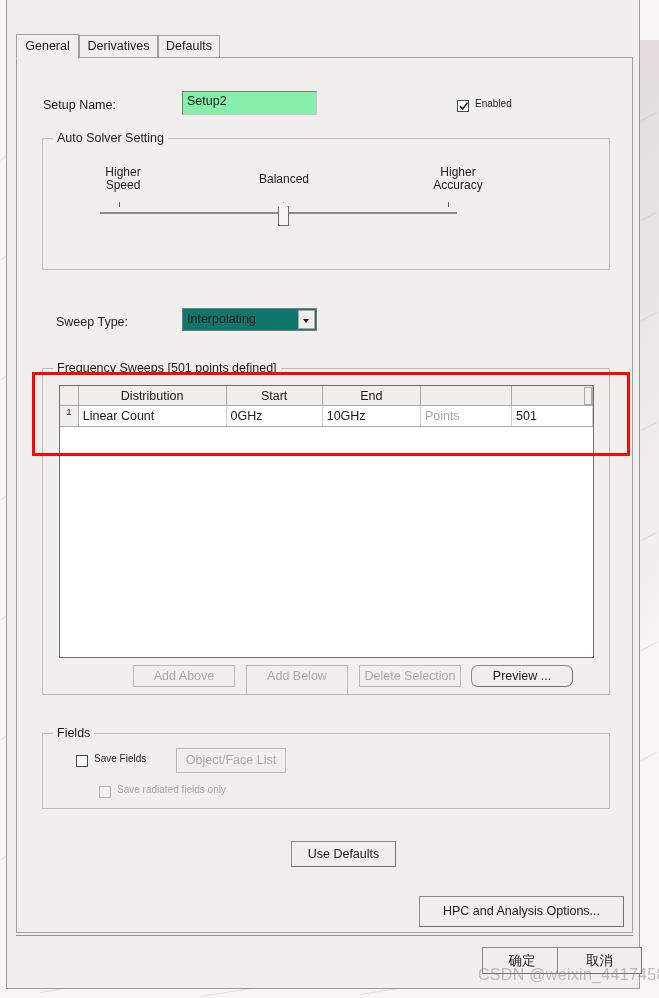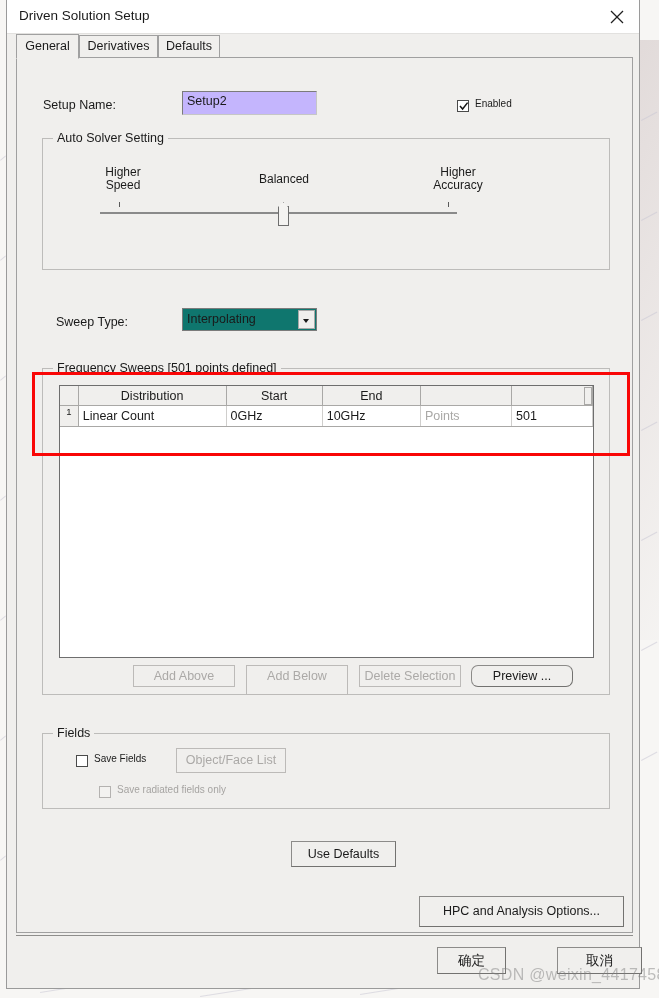--- a/index.html
+++ b/index.html
@@ -86,21 +86,21 @@
     border-top: 1px solid #a0a0a0;
     background: #f0efed;
     box-sizing: border-box;
   }
 
   .lbl { position: absolute; font-size: 12.5px; color: #1a1a1a; }
 
   
   .textbox {
     position: absolute;
-    background: #c4b5fd;
+    background: #86efac;
     border: 1px solid #7b7b7b;
     border-right-color: #c6c6c6;
     border-bottom-color: #c6c6c6;
     box-sizing: border-box;
     font-size: 12.5px; color: #1a1a1a;
     padding: 2px 4px;
   }
 
   
   .chk { position: absolute; cursor: default; }
@@ -311,29 +311,20 @@
   <div class="bgline" style="left:0px; top:620px; width:7px; height:1px; transform:rotate(-40deg);"></div>
   <div class="bgline" style="left:0px; top:740px; width:7px; height:1px; transform:rotate(-40deg);"></div>
   <div class="bgline" style="left:0px; top:860px; width:7px; height:1px; transform:rotate(-40deg);"></div>
   <div class="bgline" style="left:40px; top:992px; width:120px; height:1px; transform:rotate(-9deg);"></div>
   <div class="bgline" style="left:200px; top:996px; width:120px; height:1px; transform:rotate(-9deg);"></div>
   <div class="bgline" style="left:360px; top:994px; width:120px; height:1px; transform:rotate(-9deg);"></div>
 </div>
 
 <div id="dialog">
 
-  <div class="titlebar">
-    <div class="title">Driven Solution Setup</div>
-    <div class="closebtn">
-      <svg width="14" height="14" viewBox="0 0 14 14">
-        <line x1="1" y1="1" x2="13" y2="13" stroke="#202020" stroke-width="1.2"></line>
-        <line x1="13" y1="1" x2="1" y2="13" stroke="#202020" stroke-width="1.2"></line>
-      </svg>
-    </div>
-  </div>
 
   <div class="tabstrip">
     <div class="tab active" style="left:0px; width:63px;">
       <span>General</span>
     </div>
     <div class="tab" style="left:63px; width:79px;">
       <span>Derivatives</span>
     </div>
     <div class="tab" style="left:142px; width:62px;">
       <span>Defaults</span>
@@ -453,21 +444,21 @@
       <span>HPC and Analysis Options...</span>
     </div>
 
     <div class="btn" style="left:274px; top:783px; width:105px; height:26px; line-height:24px;">
       <span>Use Defaults</span>
     </div>
   </div>
 
   <div class="botsep"></div>
 
-  <div class="btn cjk" style="left:430px; top:947px; width:69px; height:27px; line-height:25px;text-align:center;">
+  <div class="btn cjk" style="left:475px; top:947px; width:80px; height:27px; line-height:25px;text-align:center;">
     <span>确定</span>
   </div>
   <div class="btn cjk" style="left:550px; top:947px; width:85px; height:27px; line-height:25px;">
     <span>取消</span>
   </div>
 </div>
 
 <div id="redbox"></div>
 
 <div id="watermark">CSDN @weixin_44174588</div>

